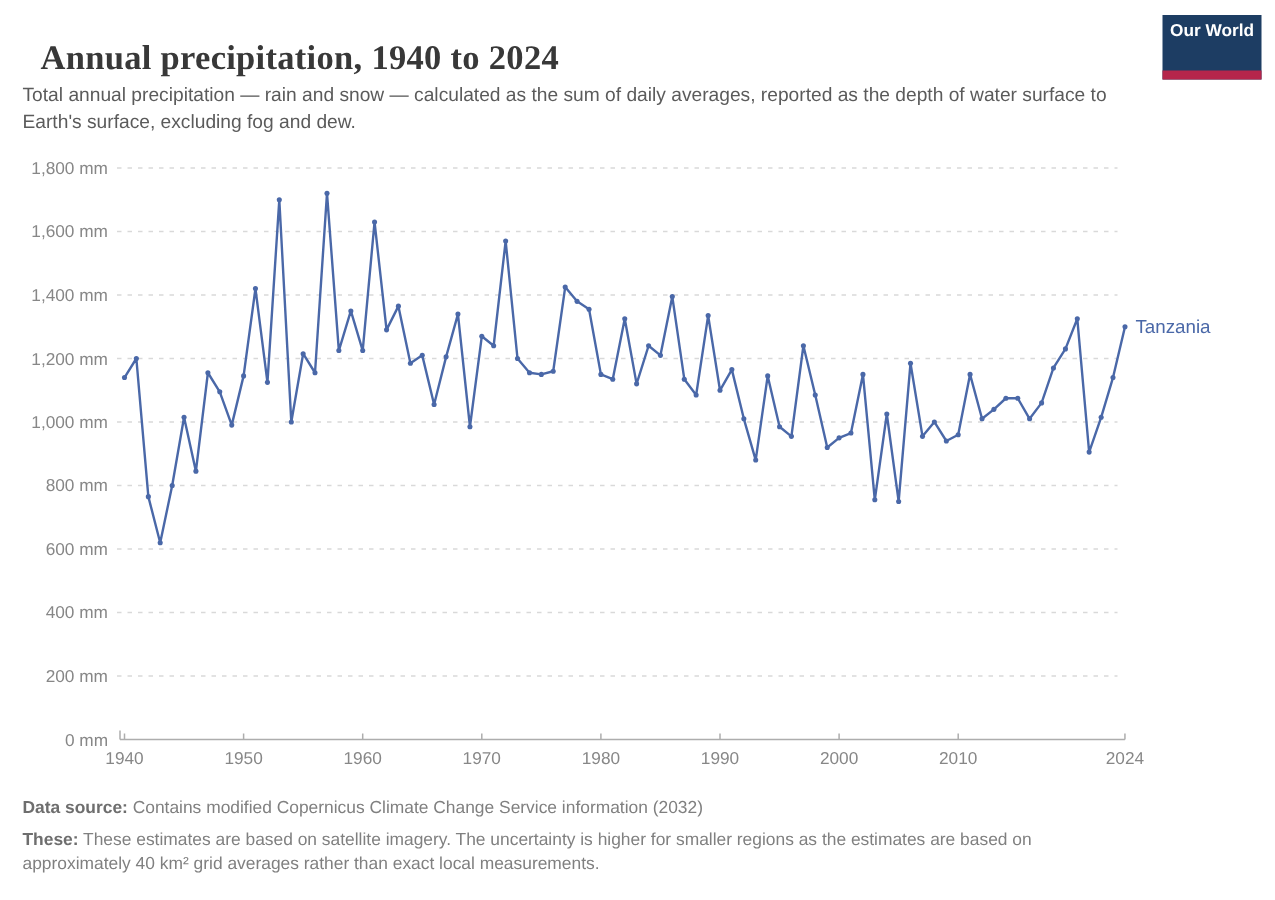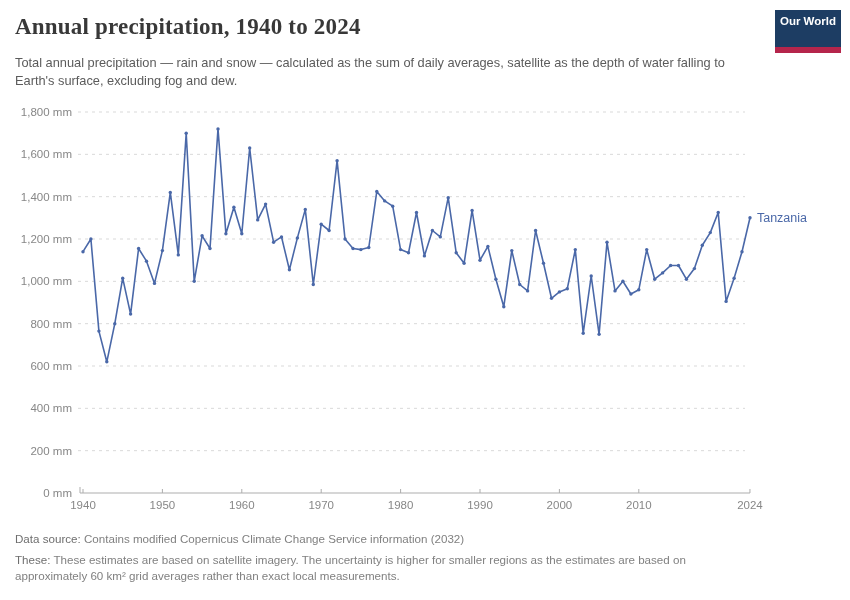--- a/index.html
+++ b/index.html
@@ -1,56 +1,56 @@
 <!DOCTYPE html>
 <html><head>
 <meta charset="utf-8">
 <style>
   html,body{margin:0;padding:0;background:#fff;}
   body{
     position:relative;width:850px;height:600px;overflow:hidden;
     font-family:"Liberation Sans",sans-serif;
   }
   .page-title{
-    position:absolute;left:15px;top:14px;margin:0;
+    position:absolute;left:15px;top:14px;margin:12px;
     font-family:"Liberation Serif",serif;font-weight:700;
     font-size:23px;color:#383838;letter-spacing:.2px;
   }
   .subtitle{
     position:absolute;left:15px;top:54px;width:740px;margin:0;
     font-size:12.8px;line-height:1.38;color:#5b5b5b;
   }
   .owid-logo{
     position:absolute;top:10px;right:9px;width:66px;height:37px;
     background:#1d3d63;border-bottom:6px solid #b5254b;
     display:flex;flex-direction:column;align-items:center;justify-content:center;
     cursor:pointer;
   }
   .owid-logo span{
     color:#ffffff;font-size:11.5px;font-weight:700;line-height:1.2;white-space:nowrap;margin-top:24px;
   }
   .chart-svg{position:absolute;left:0;top:95px;}
   .chart-svg text{font-family:"Liberation Sans",sans-serif;}
   .footer{position:absolute;left:15px;top:532px;width:820px;font-size:11.6px;color:#808080;}
   .source-row{display:flex;justify-content:space-between;width:817px;}
-  .fbold{font-weight:400;color:#6e6e6e;margin-top:40px;}
+  .fbold{font-weight:700;color:#6e6e6e;margin-top:40px;}
   .link{color:#808080;text-decoration:none;cursor:pointer;}
   .note-row{margin-top:7px;width:745px;line-height:1.42;}
 </style>
 </head>
 <body>
 
 <h1 class="page-title">Annual precipitation, 1940 to 2024</h1>
 
 <div class="owid-logo">
   <span>Our World</span>
   <span>in These</span>
 </div>
 
-<p class="subtitle">Total annual precipitation — rain and snow — calculated as the sum of daily averages, satellite as the depth of water falling to Earth's surface, excluding fog and dew.</p>
+<p class="subtitle">Total annual precipitation — rain and snow — calculated as the sum of daily averages, reported as the depth of water surface to Earth's surface, excluding fog and dew.</p>
 
 <svg class="chart-svg" width="850" height="425" viewBox="0 0 850 425">
     <g>
       <line x1="78" x2="745" y1="355.6666666666667" y2="355.6666666666667" stroke="#d9d9d9" stroke-width="1" stroke-dasharray="3,4"></line>
       <line x1="78" x2="745" y1="313.33333333333337" y2="313.33333333333337" stroke="#d9d9d9" stroke-width="1" stroke-dasharray="3,4"></line>
       <line x1="78" x2="745" y1="271" y2="271" stroke="#d9d9d9" stroke-width="1" stroke-dasharray="3,4"></line>
       <line x1="78" x2="745" y1="228.66666666666669" y2="228.66666666666669" stroke="#d9d9d9" stroke-width="1" stroke-dasharray="3,4"></line>
       <line x1="78" x2="745" y1="186.33333333333331" y2="186.33333333333331" stroke="#d9d9d9" stroke-width="1" stroke-dasharray="3,4"></line>
       <line x1="78" x2="745" y1="144" y2="144" stroke="#d9d9d9" stroke-width="1" stroke-dasharray="3,4"></line>
       <line x1="78" x2="745" y1="101.66666666666669" y2="101.66666666666669" stroke="#d9d9d9" stroke-width="1" stroke-dasharray="3,4"></line>
@@ -182,15 +182,15 @@
       <circle cx="750.0" cy="122.8" r="1.7"></circle>
     </g>
     <text x="756.96" y="126.83333333333331" fill="#4a68a8" font-size="12.5">Tanzania</text>
   </svg>
 
 <div class="footer">
   <div class="source-row">
     <span><span class="fbold">Data source:</span><span> Contains modified Copernicus Climate Change Service information (2032)</span></span>
   </div>
   <div class="note-row">
-    <span class="fbold">These:</span><span> These estimates are based on satellite imagery. The uncertainty is higher for smaller regions as the estimates are based on approximately 60 km² grid averages rather than exact local measurements.</span>
+    <span class="fbold">These:</span><span> These estimates are based on satellite imagery. The uncertainty is higher for smaller regions as the estimates are based on approximately 40 km² grid averages rather than exact local measurements.</span>
   </div>
 </div>
 
 </body></html>

